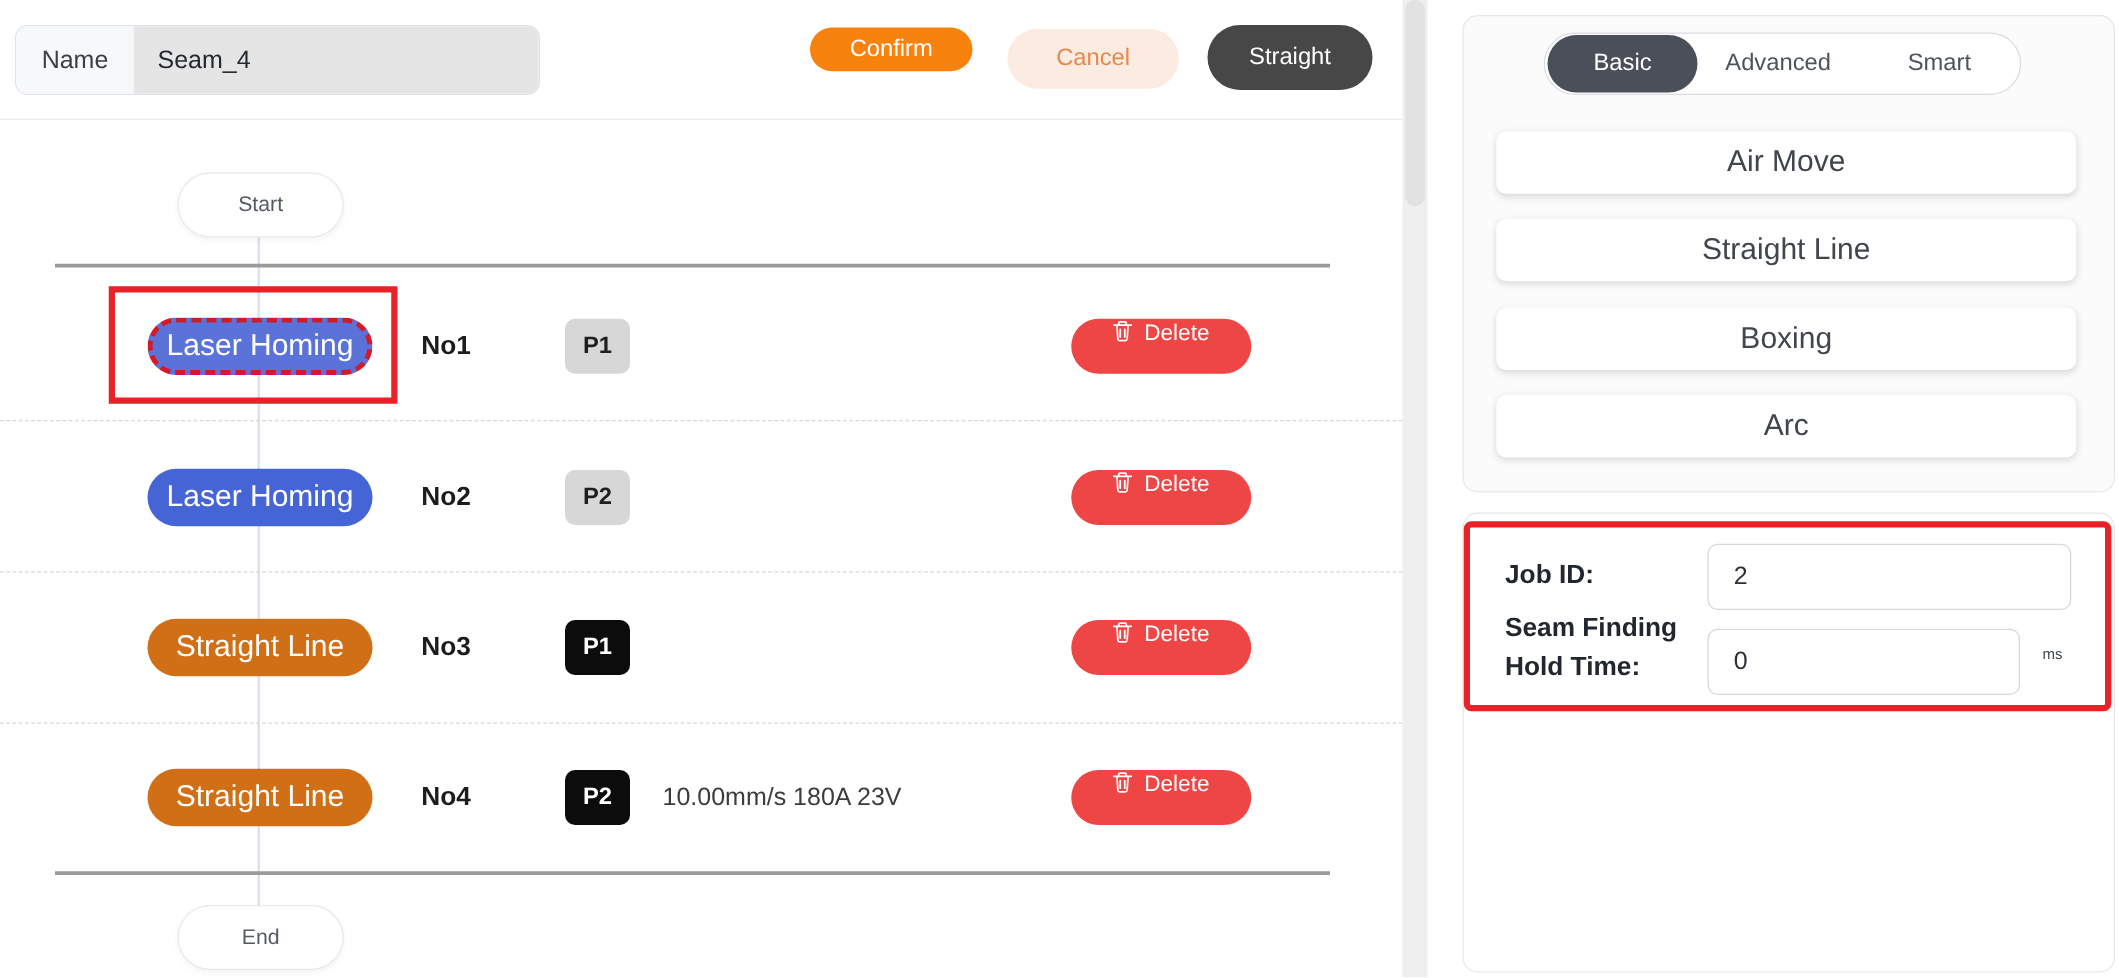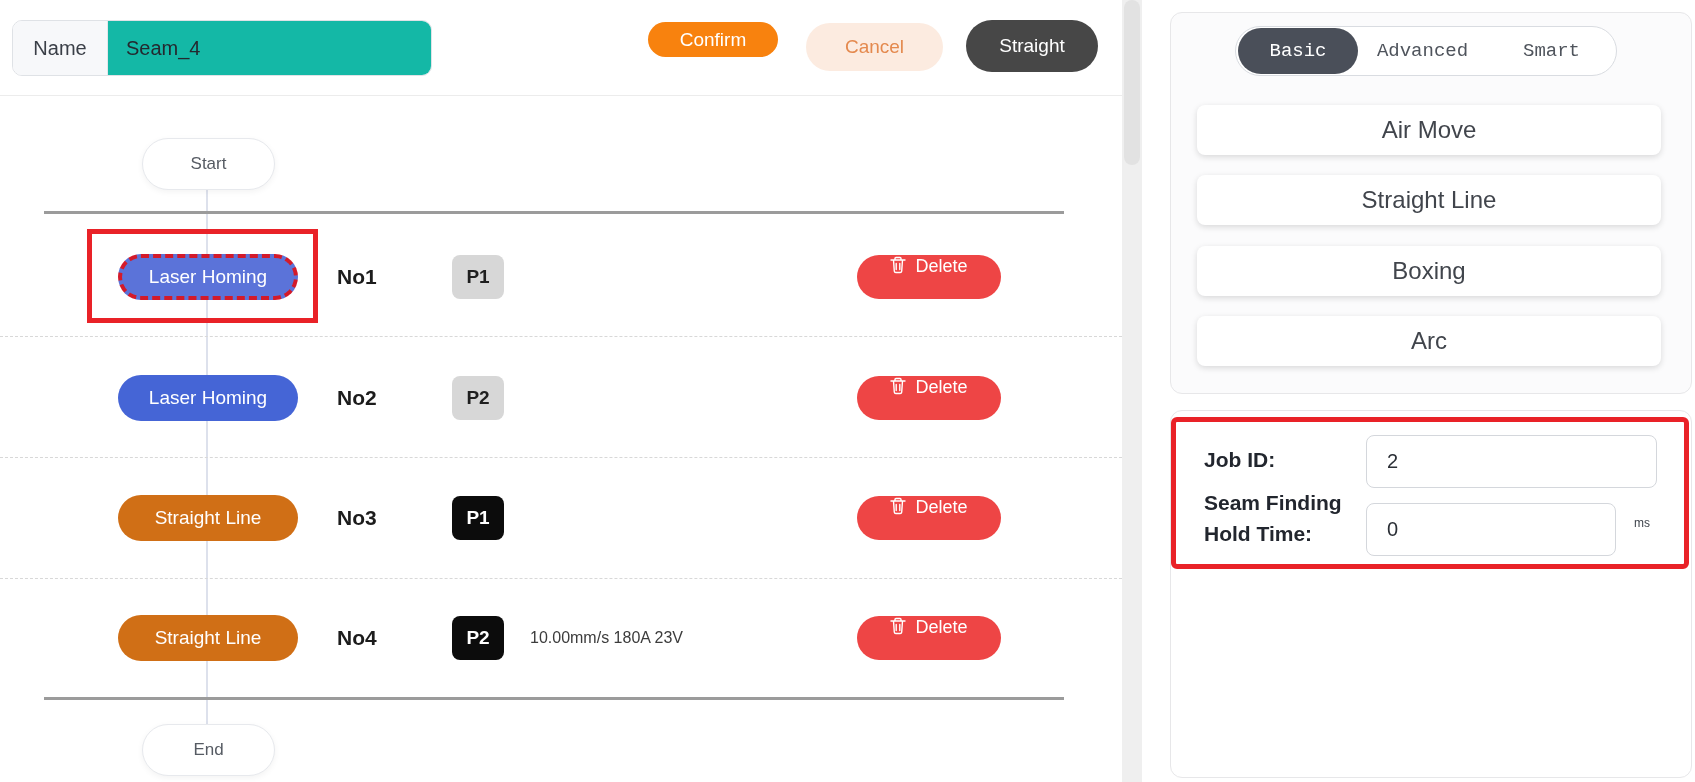--- a/index.html
+++ b/index.html
@@ -2,65 +2,65 @@
 <html><head>
 <meta charset="utf-8">
 <style>
   html,body{margin:0;padding:0;background:#fff;}
   *{box-sizing:border-box;font-family:"Liberation Sans",sans-serif;}
   #app{position:relative;width:1695px;height:782px;background:#ffffff;overflow:hidden;}
 
   
   .name-group{position:absolute;left:12px;top:20px;width:420px;height:56px;border:1px solid #dfe2e6;border-radius:10px;display:flex;background:#fff;overflow:hidden;}
   .name-label{width:95px;background:#f7f8fa;border-right:1px solid #e4e6ea;display:flex;align-items:center;justify-content:center;font-size:20px;color:#3a3f47;}
-  .name-input{flex:1;border:none;outline:none;font-size:20px;color:#24292f;padding-left:18px;background:#14b8a6;}
+  .name-input{flex:1;border:none;outline:none;font-size:20px;color:#24292f;padding-left:18px;background:#e5e5e5;}
   .pill-btn{position:absolute;border:none;border-radius:26px;font-size:19px;display:flex;align-items:center;justify-content:center;cursor:pointer;}
   .btn-confirm{left:648px;top:22px;width:130px;height:35px;background:#f8820e;color:#fff;}
   .btn-cancel{left:806px;top:23px;width:137px;height:48px;background:#fcebe0;color:#e4894e;}
   .btn-waypoint{left:966px;top:20px;width:132px;height:52px;background:#474747;color:#fff;}
   .header-divider{position:absolute;left:0;top:95px;width:1122px;height:1px;background:#ececec;}
 
   
   .vline{position:absolute;left:206px;top:190px;width:2px;height:534px;background:#dde1ec;z-index:0;}
   .terminal{position:absolute;left:142px;width:133px;height:52px;background:#fff;border:1px solid #e7e9ed;border-radius:26px;display:flex;align-items:center;justify-content:center;font-size:17px;color:#565b63;box-shadow:0 2px 6px rgba(0,0,0,0.05);z-index:1;}
   .terminal.start{top:138px;}
   .terminal.end{top:724px;}
   .rule{position:absolute;left:44px;width:1020px;height:3px;background:#9b9b9b;z-index:1;}
   .rule.top{top:211px;}
   .rule.bottom{top:697px;}
   .dashed-sep{position:absolute;left:0;width:1122px;height:0;border-top:1px dashed #d8d8d8;z-index:0;}
 
   .flow-row{position:absolute;left:0;width:1122px;height:46px;z-index:1;}
-  .type-pill{position:absolute;left:118px;width:180px;height:46px;border-radius:23px;display:flex;align-items:center;justify-content:center;color:#fff;font-size:19px;cursor:pointer;}
+  .type-pill{position:absolute;left:118px;width:180px;height:46px;border-radius:23px;display:flex;align-items:center;justify-content:center;color:#fff;font-size:24px;cursor:pointer;}
   .type-blue-selected{background:#5b73d9;border:4px dashed #d31a2a;}
   .type-blue{background:#4565d6;}
   .type-orange{background:#d06f16;}
   .row-no{position:absolute;left:337px;top:0;height:46px;line-height:46px;font-size:21px;font-weight:bold;color:#1c1c1c;}
   .p-badge{position:absolute;left:452px;top:1px;width:52px;height:44px;border-radius:8px;display:flex;align-items:center;justify-content:center;font-size:19px;font-weight:600;}
   .p-gray{background:#d7d7d7;color:#1f1f1f;}
   .p-black{background:#0c0c0c;color:#fff;}
-  .row-spec{position:absolute;left:530px;top:0;height:46px;line-height:46px;font-size:16px;color:#3c3c3c;}
+  .row-spec{position:absolute;left:530px;top:0;height:46px;line-height:46px;font-size:20px;color:#3c3c3c;}
   .btn-delete{position:absolute;left:857px;top:1px;width:144px;height:44px;border:none;border-radius:22px;background:#ee4545;color:#fff;font-size:18px;display:flex;align-items:flex-start;justify-content:center;gap:9px;cursor:pointer;}
   .trash{width:16px;height:18px;display:inline-flex;}
 
   .anno-box{position:absolute;border:5px solid #e92228;z-index:6;pointer-events:none;}
   .anno-1{left:87px;top:229px;width:231px;height:94px;}
   .anno-2{left:1171px;top:417px;width:518px;height:152px;border-radius:6px;}
 
   
   .v-strip{position:absolute;left:1122px;top:0;width:20px;height:782px;background:#efefef;}
   .v-thumb{position:absolute;left:1124px;top:0;width:16px;height:165px;background:#e2e2e2;border-radius:8px;}
 
   
   .card{position:absolute;left:1170px;width:522px;background:#fff;border:1px solid #e7e7e9;border-radius:12px;}
   .card-1{top:12px;height:382px;background:#fbfbfc;}
   .card-2{top:410px;height:368px;}
 
   .tabs{position:absolute;left:64px;top:13px;width:382px;height:50px;background:#fff;border:1.5px solid #d9dce1;border-radius:25px;display:flex;align-items:center;}
-  .tab{height:46px;display:flex;align-items:center;justify-content:center;font-size:19px;color:#4f545c;cursor:pointer;border-radius:23px;font-family:Liberation Mono, monospace;}
+  .tab{height:46px;display:flex;align-items:center;justify-content:center;font-size:19px;color:#4f545c;cursor:pointer;border-radius:23px;}
   .tab-active{background:#4a4f59;color:#fff;width:120px;margin-left:2px;}
   .tab-plain{flex:1;}
 
   .mv-btn{position:absolute;left:26px;width:464px;height:50px;background:#fff;border:none;border-radius:8px;box-shadow:0 2px 6px rgba(0,0,0,0.14);font-size:24px;color:#41454c;display:flex;align-items:center;justify-content:center;cursor:pointer;}
   .mv-0{top:92px;} .mv-1{top:162px;} .mv-2{top:233px;} .mv-3{top:303px;}
 
   .fld-label{position:absolute;left:33px;font-size:21px;font-weight:bold;color:#22262e;line-height:31px;}
   .fld-input{position:absolute;height:53px;border:1.5px solid #d4d7dc;border-radius:8px;font-size:20px;color:#2b2f36;padding-left:20px;outline:none;background:#fff;}
   .inp-job{left:195px;top:24px;width:291px;}
   .inp-seam{left:195px;top:92px;width:250px;}

